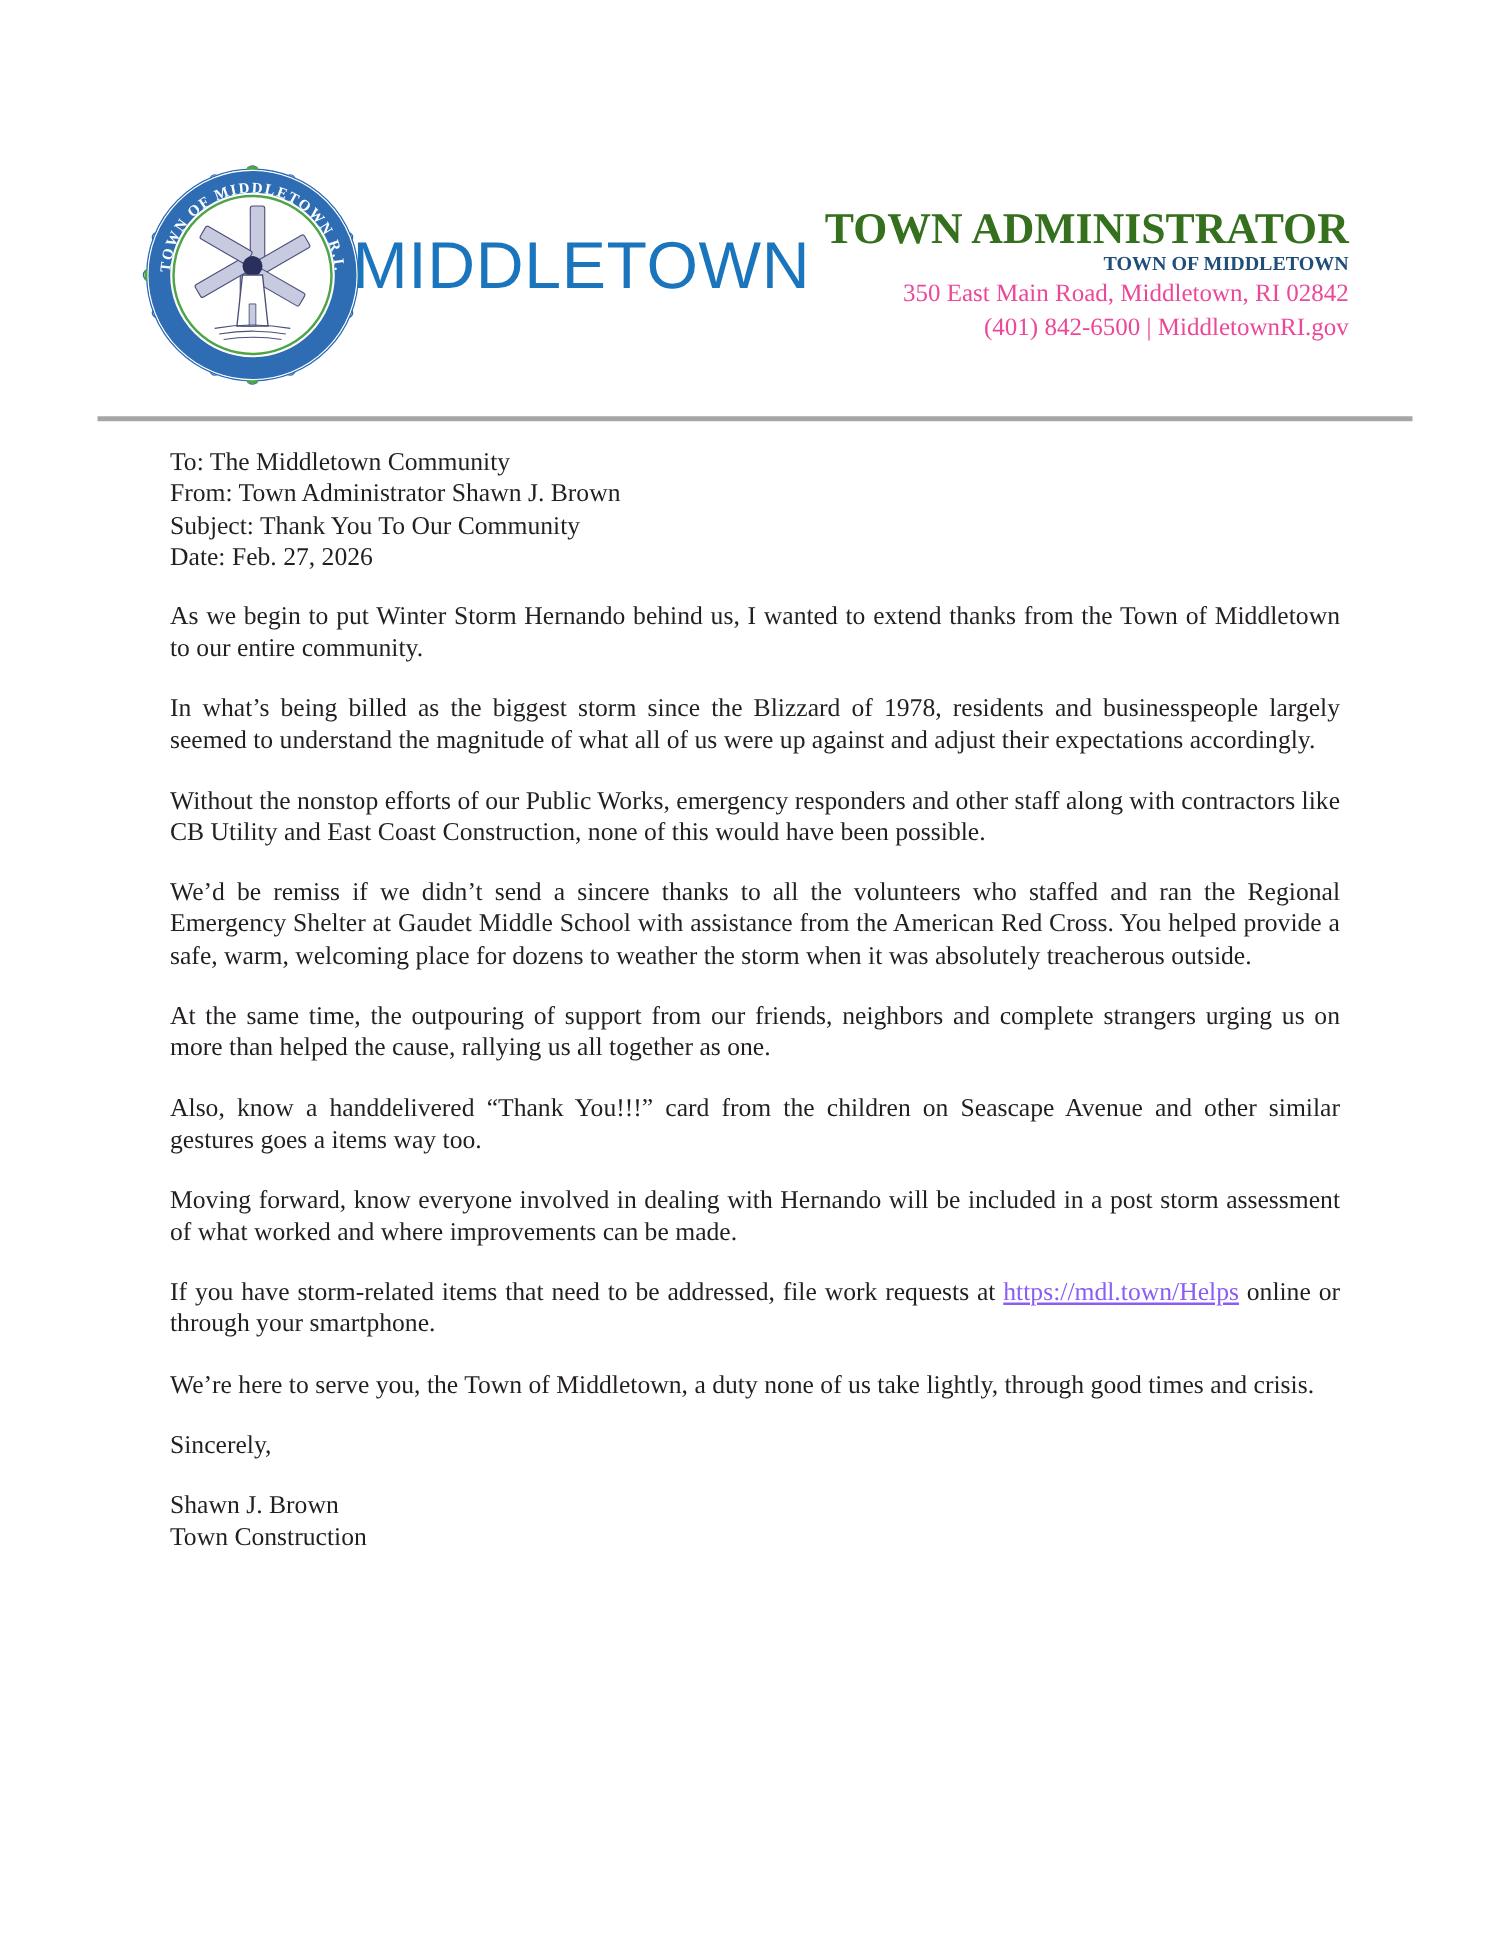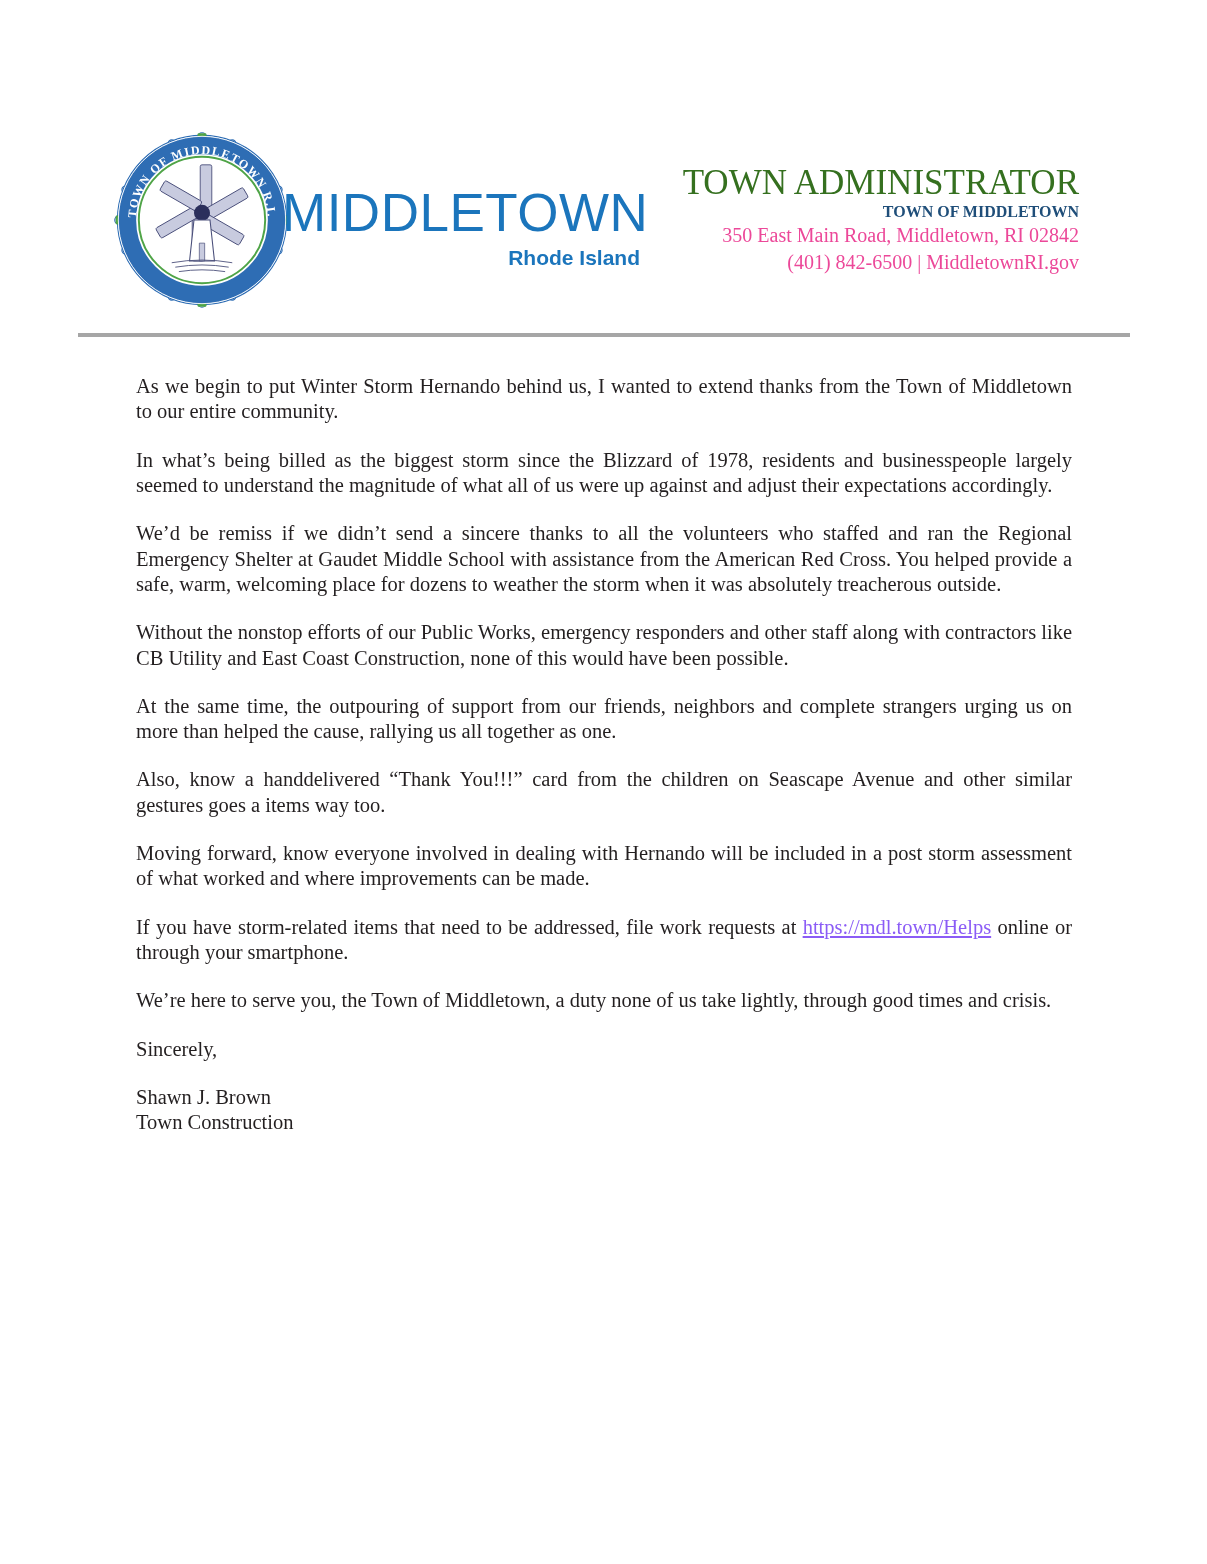--- a/index.html
+++ b/index.html
@@ -62,21 +62,21 @@
   }
 
   .masthead {
     position: absolute;
     right: 128px;
     top: 163px;
     text-align: right;
   }
   .masthead-title {
     font-family: "Liberation Serif", "DejaVu Serif", serif;
-    font-weight: normal;
+    font-weight: bold;
     font-size: 35px;
     color: #35701F;
     line-height: 1.12;
     white-space: nowrap;
   }
   .masthead-sub {
     font-family: "Liberation Serif", "DejaVu Serif", serif;
     font-weight: bold;
     font-size: 16px;
     color: #1F4E79;
@@ -217,40 +217,45 @@
           <path d="M 66,148 Q 100,142 134,148"></path>
           <path d="M 70,153 Q 100,148 130,153"></path>
           <path d="M 74,158 Q 100,154 126,158"></path>
         </g>
       </g>
     </svg>
   </div>
 
   <div class="wordmark">
     <div class="wordmark-main">MIDDLETOWN</div>
-    <div class="wordmark-sub">Rhode Island</div>
   </div>
 
   <div class="masthead">
     <div class="masthead-title">TOWN ADMINISTRATOR</div>
     <div class="masthead-sub">TOWN OF MIDDLETOWN</div>
     <div class="masthead-line">350 East Main Road, Middletown, RI 02842</div>
     <div class="masthead-line">(401) 842-6500 | MiddletownRI.gov</div>
   </div>
 
   <div class="rule"></div>
 </div>
 
 <div class="letter">
 
+  <div class="meta-block">
+    <span class="meta-line">To: The Middletown Community</span>
+    <span class="meta-line">From: Town Administrator Shawn J. Brown</span>
+    <span class="meta-line">Subject: Thank You To Our Community</span>
+    <span class="meta-line">Date: Feb. 27, 2026</span>
+  </div>
 
   <p class="para">As we begin to put Winter Storm Hernando behind us, I wanted to extend thanks from the Town of Middletown to our entire community.</p>
   <p class="para">In what’s being billed as the biggest storm since the Blizzard of 1978, residents and businesspeople largely seemed to understand the magnitude of what all of us were up against and adjust their expectations accordingly.</p>
+  <p class="para">Without the nonstop efforts of our Public Works, emergency responders and other staff along with contractors like CB Utility and East Coast Construction, none of this would have been possible.</p>
   <p class="para">We’d be remiss if we didn’t send a sincere thanks to all the volunteers who staffed and ran the Regional Emergency Shelter at Gaudet Middle School with assistance from the American Red Cross. You helped provide a safe, warm, welcoming place for dozens to weather the storm when it was absolutely treacherous outside.</p>
-  <p class="para">Without the nonstop efforts of our Public Works, emergency responders and other staff along with contractors like CB Utility and East Coast Construction, none of this would have been possible.</p>
   <p class="para">At the same time, the outpouring of support from our friends, neighbors and complete strangers urging us on more than helped the cause, rallying us all together as one.</p>
   <p class="para">Also, know a handdelivered “Thank You!!!” card from the children on Seascape Avenue and other similar gestures goes a items way too.</p>
   <p class="para">Moving forward, know everyone involved in dealing with Hernando will be included in a post storm assessment of what worked and where improvements can be made.</p>
 
   <p class="para"><span>If you have storm-related items that need to be addressed, file work requests at </span><a class="link" href="#">https://mdl.town/Helps</a><span> online or through your smartphone.</span></p>
 
   <p class="para">We’re here to serve you, the Town of Middletown, a duty none of us take lightly, through good times and crisis.</p>
 
   <p class="para left">Sincerely,</p>
 

